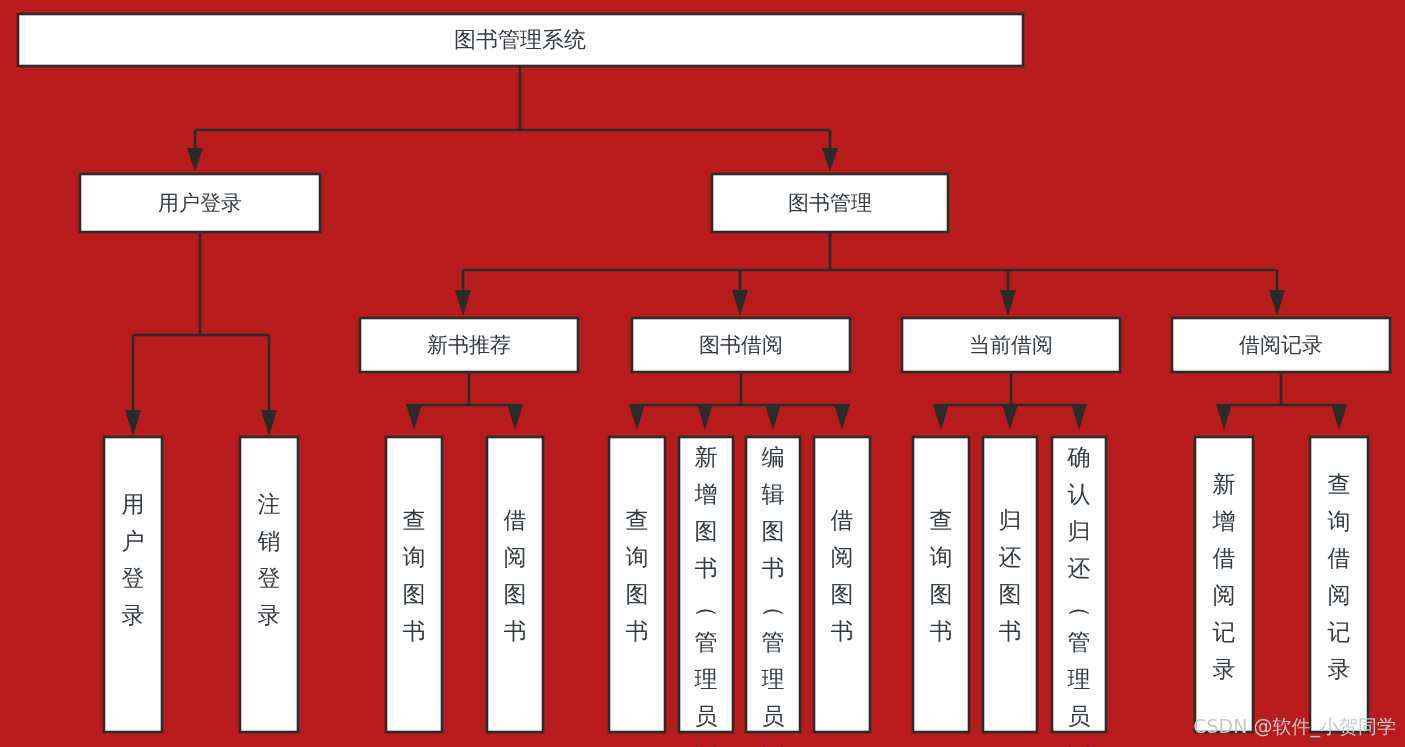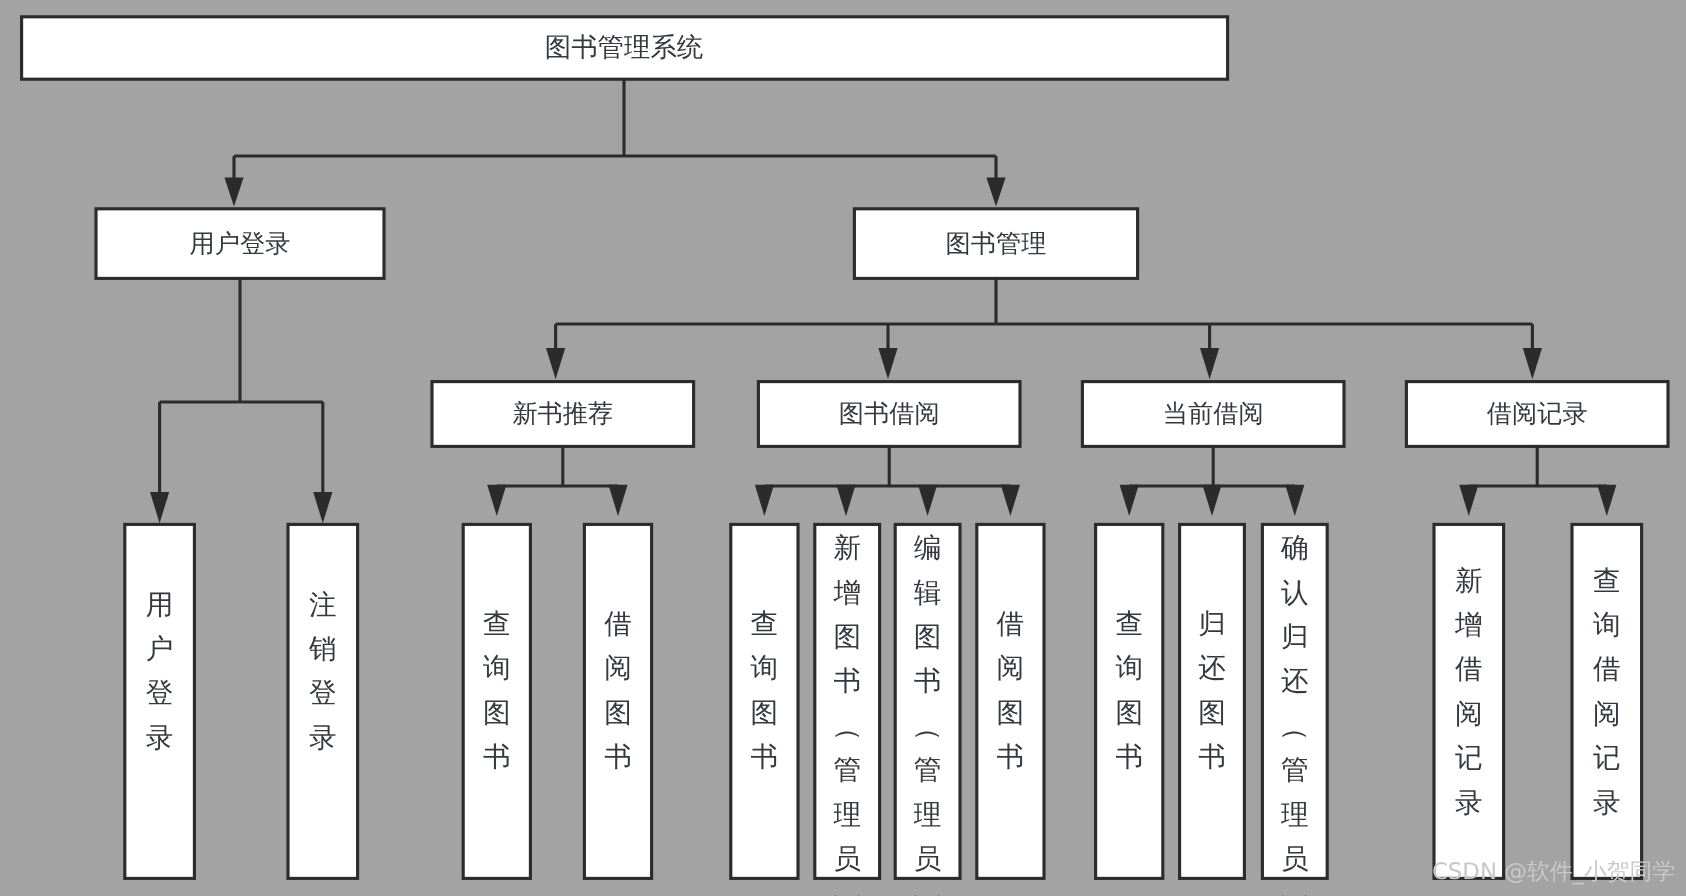--- a/index.html
+++ b/index.html
@@ -8,21 +8,21 @@
     padding: 0;
     background: #ffffff;
   }
   body {
     font-family: "DejaVu Sans", "Liberation Sans", sans-serif;
   }
   #diagram-root {
     position: relative;
     width: 1405px;
     height: 747px;
-    background: #a3a3a3;
+    background: #b91c1c;
     overflow: hidden;
   }
   svg.flow-canvas {
     position: absolute;
     left: 0;
     top: 0;
     width: 1405px;
     height: 747px;
     display: block;
   }

